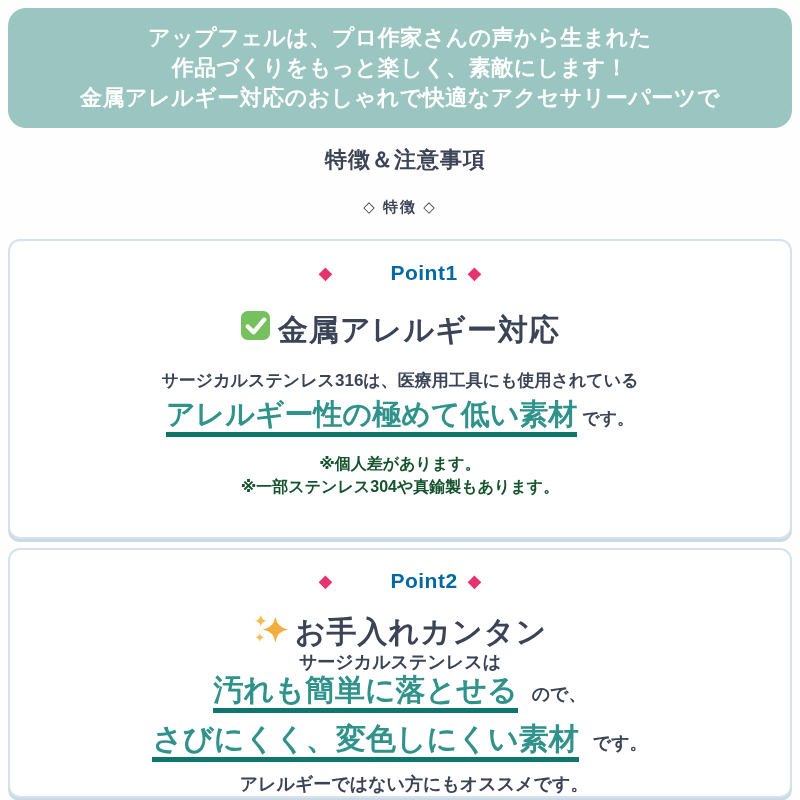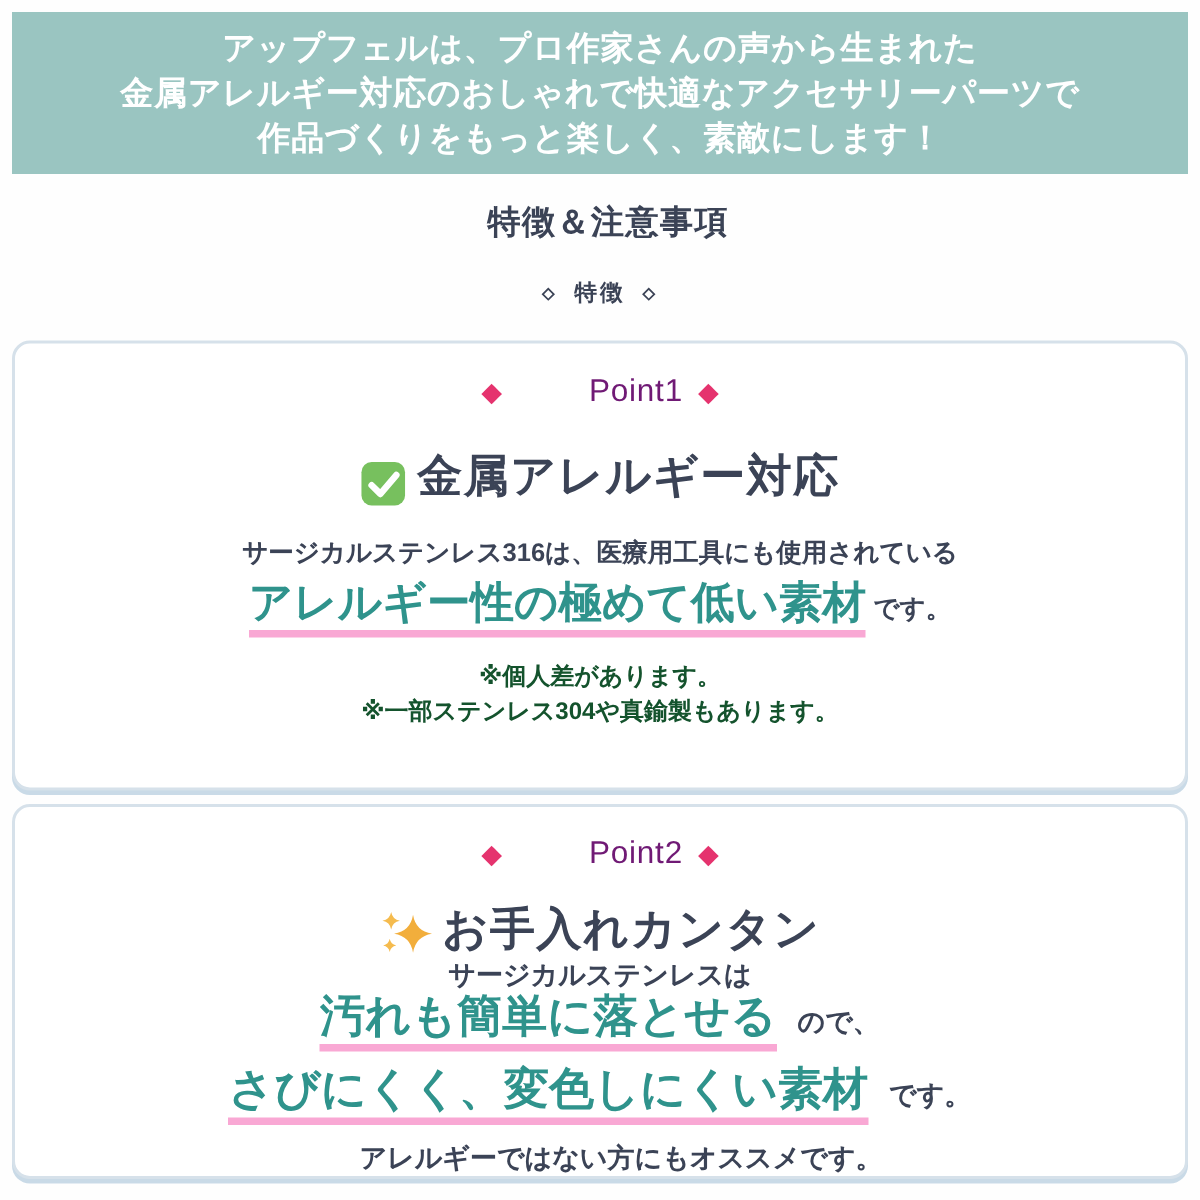--- a/index.html
+++ b/index.html
@@ -6,23 +6,23 @@
   body {
     width: 800px; height: 800px;
     background: #fefefe;
     font-family: "Liberation Sans", "DejaVu Sans", sans-serif;
     color: #3b4356;
     overflow: hidden;
   }
   
   .header-box {
     margin: 8px 8px 0 8px;
-    height: 108px;
+    height: 120px;
     background: #9ac5c1;
-    border-radius: 0;
+    border-radius: 18px;
     display: flex;
     flex-direction: column;
     justify-content: center;
     text-align: center;
   }
   .header-box p {
     margin: 0;
     color: #ffffff;
     font-size: 22px;
     font-weight: 700;
@@ -37,21 +37,20 @@
     font-weight: 800;
     letter-spacing: 1px;
     padding-left: 11px;
   }
   .section-sub {
     margin-top: 23px;
     text-align: center;
     font-size: 15px;
     font-weight: 700;
     letter-spacing: 2px;
-    font-family: Liberation Mono, monospace;
   }
   
   .card {
     margin: 0 8px;
     background: #ffffff;
     border: 2px solid #d6e1ea;
     border-radius: 12px;
     box-shadow: 0 3px 0 #c9dae7;
     box-sizing: border-box;
     text-align: center;
@@ -65,30 +64,30 @@
     justify-content: center;
     gap: 10px;
     height: 22px;
   }
   .point-diamond {
     color: #e5336e;
     font-size: 18px;
     line-height: 22px;
   }
   .point-label {
-    color: #701a75;
+    color: #0369a1;
     font-size: 21px;
-    font-weight: 400;
+    font-weight: 700;
     line-height: 22px;
     letter-spacing: 0.5px;
     margin-left: 48px;
   }
   .card-heading {
     display: flex;
-    align-items: flex-end;
+    align-items: flex-start;
     justify-content: center;
     gap: 7px;
     height: 40px;
   }
   .card-1 .card-heading { margin-top: 26px; }
   .card-2 .card-heading { margin-top: 20px; }
   .card-heading .heading-text {
     font-size: 30px;
     font-weight: 800;
     letter-spacing: 1px;
@@ -105,21 +104,21 @@
   .card-1 .body-1 { margin-top: 21px; text-align: center; }
   .hl-row { line-height: 1; }
   .card-1 .hl-row { margin-top: 9px; height: 42px; }
   .card-2 .hl-row-1 { margin-top: 5px; height: 44px; }
   .card-2 .hl-row-2 { margin-top: 3px; height: 44px; }
 
   .hl {
     display: inline-block;
     color: #2f938c;
     font-weight: 800;
-    border-bottom: 5px solid #f9a8d4;
+    border-bottom: 5px solid #0f766e;
     padding-bottom: 3px;
   }
   .card-1 .hl { font-size: 29px; }
   .card-2 .hl { font-size: 30px; }
   .hl-suffix {
     display: inline-block;
     font-size: 17px;
     font-weight: 700;
     margin-left: 5px;
   }
@@ -135,22 +134,22 @@
     line-height: 20px;
   }
   .note-1 { margin-top: 12px; }
   .note-2 { margin-top: 3px; }
 </style>
 </head>
 <body>
 
 <div class="header-box">
   <p>アップフェルは、プロ作家さんの声から生まれた</p>
+  <p>作品づくりをもっと楽しく、素敵にします！</p>
   <p>金属アレルギー対応のおしゃれで快適なアクセサリーパーツで</p>
-  <p>作品づくりをもっと楽しく、素敵にします！</p>
 </div>
 
 <div class="section-title">特徴＆注意事項</div>
 <div class="section-sub">◇ 特徴 ◇</div>
 
 <div class="card card-1">
   <div class="point-row">
     <span class="point-diamond">◆</span>
     <span class="point-label">Point1</span>
     <span class="point-diamond">◆</span>

